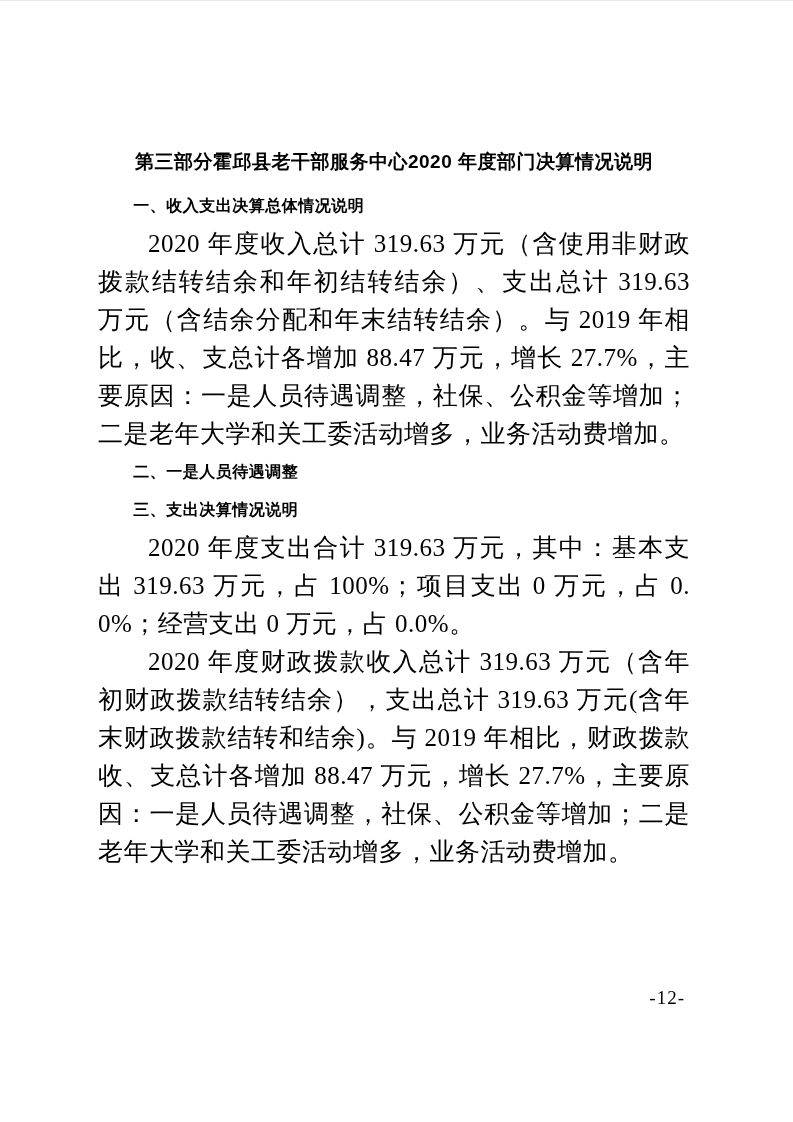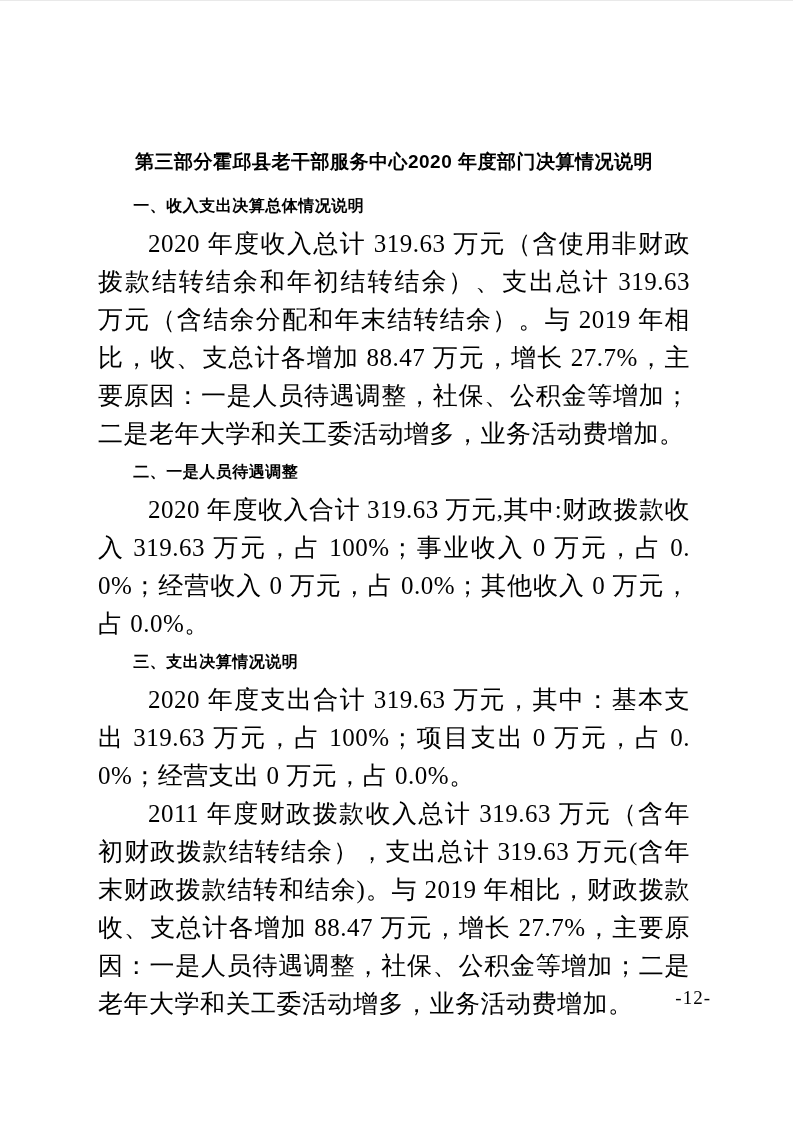--- a/index.html
+++ b/index.html
@@ -44,48 +44,47 @@
     text-indent: 2em;
     letter-spacing: 0.5px;
     text-align: justify;
     text-justify: inter-ideograph;
     margin: 0;
     word-break: break-all;
   }
   .page-number {
     position: absolute;
     top: 986px;
-    right: 82px;
+    right: 108px;
     font-size: 19px;
     letter-spacing: 1px;
     font-family: "Liberation Serif", "DejaVu Serif", serif;
   }
 </style>
 </head>
 <body>
 
 <div class="page">
 
   <div class="doc-title">第三部分霍邱县老干部服务中心2020 年度部门决算情况说明</div>
 
   <section>
     <div class="sec-heading">一、收入支出决算总体情况说明</div>
     <p class="sec-paragraph">2020 年度收入总计 319.63 万元（含使用非财政拨款结转结余和年初结转结余）、支出总计 319.63 万元（含结余分配和年末结转结余）。与 2019 年相比，收、支总计各增加 88.47 万元，增长 27.7%，主要原因：一是人员待遇调整，社保、公积金等增加；二是老年大学和关工委活动增多，业务活动费增加。</p>
   </section>
 
   <section>
     <div class="sec-heading">二、一是人员待遇调整</div>
-    <p class="sec-paragraph">2020 年度收入合计 319.63 万元,其中:财政拨款收入 319.63 万元，占 100%；事业收入 0 万元，占 0.0%；经营收入 0 万元，占 0.0%；其他收入 0 万元，占 0.0%。</p>
   </section>
 
   <section>
     <div class="sec-heading">三、支出决算情况说明</div>
     <p class="sec-paragraph">2020 年度支出合计 319.63 万元，其中：基本支出 319.63 万元，占 100%；项目支出 0 万元，占 0.0%；经营支出 0 万元，占 0.0%。</p>
   </section>
 
   <section>
-    <p class="sec-paragraph">2011 年度财政拨款收入总计 319.63 万元（含年初财政拨款结转结余），支出总计 319.63 万元(含年末财政拨款结转和结余)。与 2019 年相比，财政拨款收、支总计各增加 88.47 万元，增长 27.7%，主要原因：一是人员待遇调整，社保、公积金等增加；二是老年大学和关工委活动增多，业务活动费增加。</p>
+    <p class="sec-paragraph">2020 年度财政拨款收入总计 319.63 万元（含年初财政拨款结转结余），支出总计 319.63 万元(含年末财政拨款结转和结余)。与 2019 年相比，财政拨款收、支总计各增加 88.47 万元，增长 27.7%，主要原因：一是人员待遇调整，社保、公积金等增加；二是老年大学和关工委活动增多，业务活动费增加。</p>
   </section>
 
 
   <div class="page-number">-12-</div>
 
 </div>
 
 </body></html>

